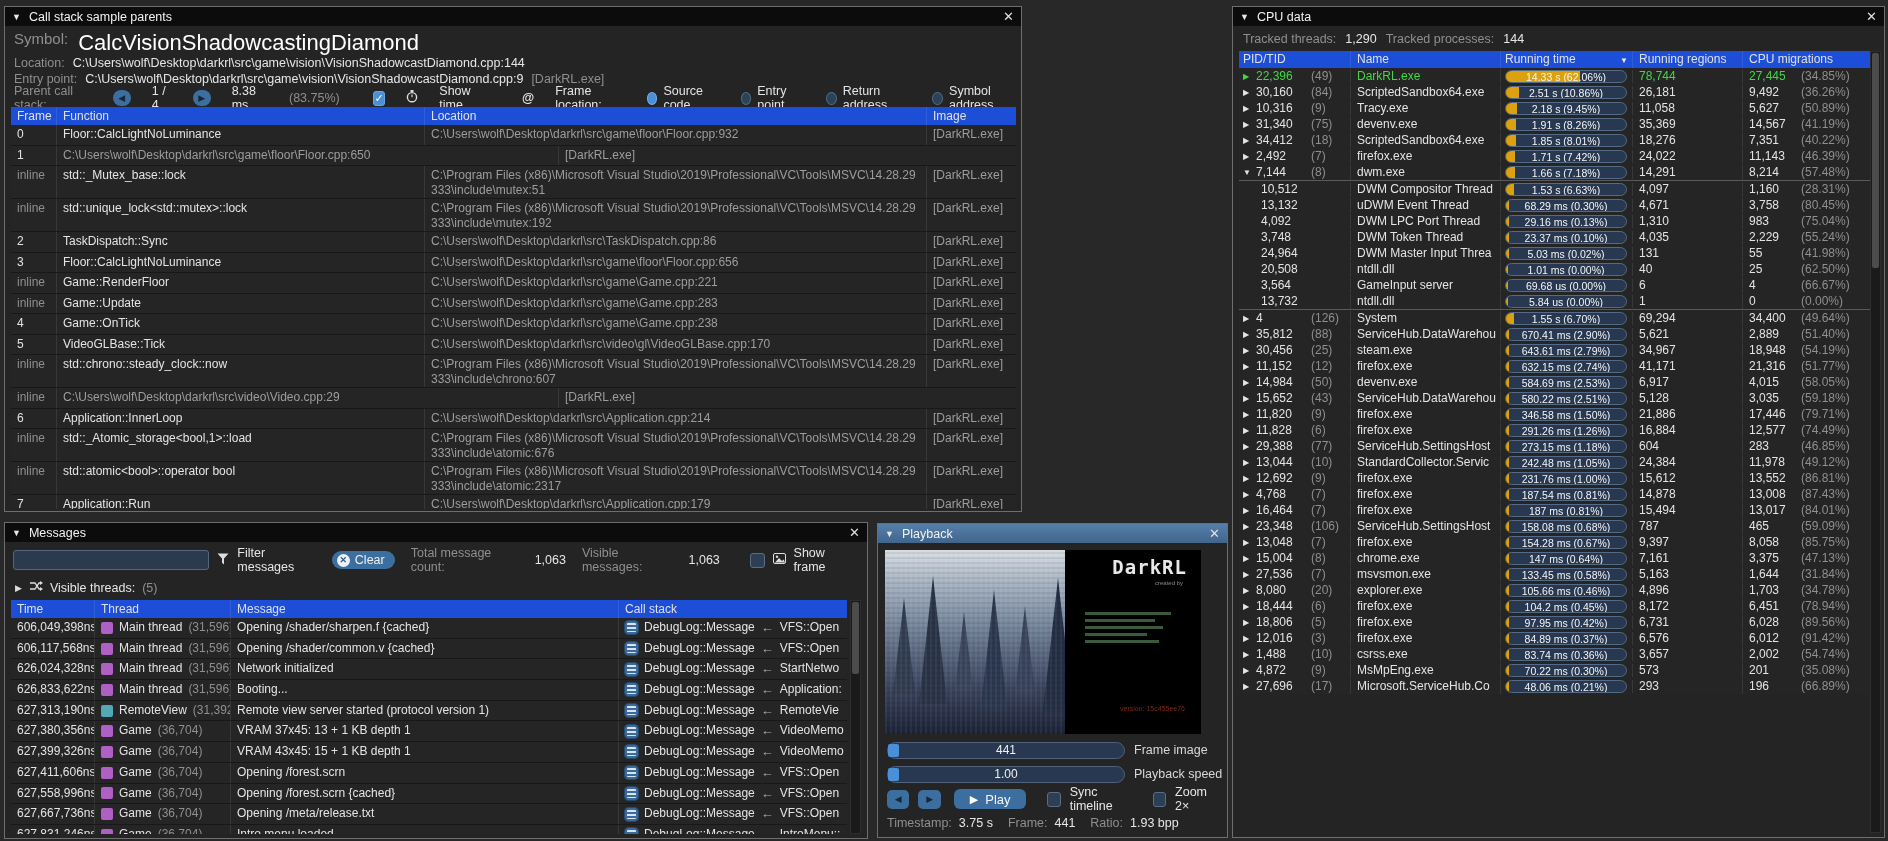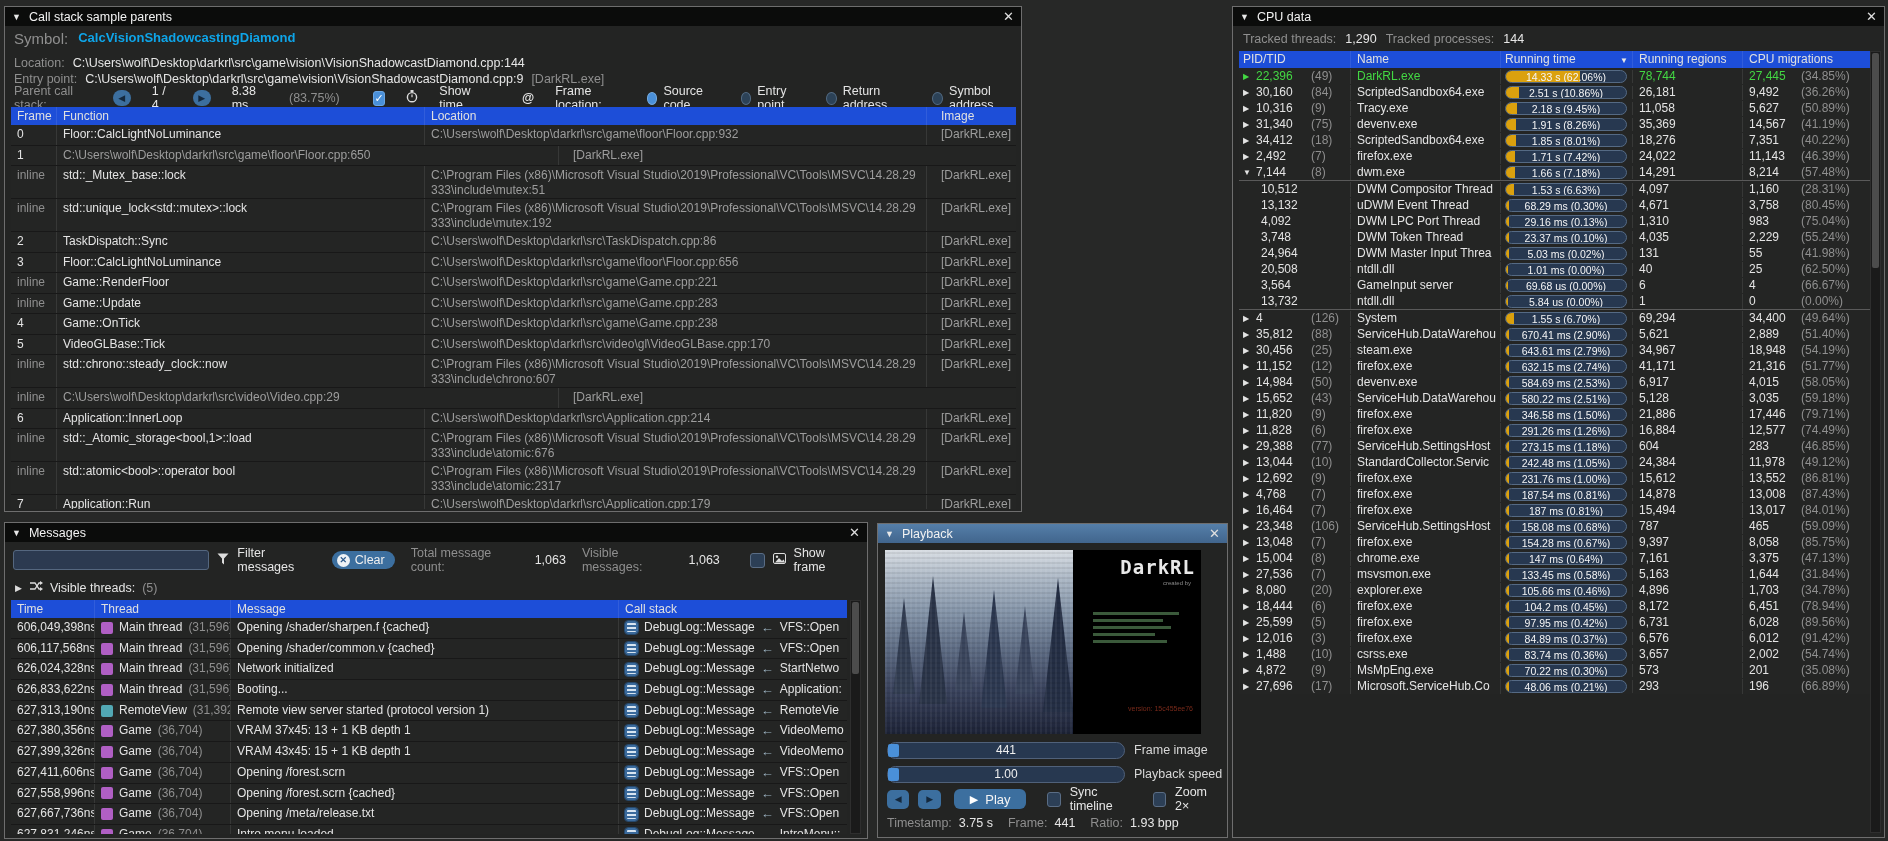--- a/index.html
+++ b/index.html
@@ -17,36 +17,36 @@
   
   .thead{display:flex;background:#1d4ed8;color:#e0e0e0;}
   .thead .cell{font-size:12px;}
   .cell{padding:0 6px;box-sizing:border-box;border-right:1px solid rgba(255,255,255,0.09);overflow:hidden;white-space:nowrap;}
   .cell:last-child{border-right:none;}
 
   
   #callstack{left:4px;top:6px;width:1018px;height:506px;}
   .sym-line{position:absolute;left:9px;top:23px;display:flex;align-items:flex-start;gap:10px;}
   .sym-label{font-size:15px;color:#8f8f8f;}
-  .sym-value{font-size:13px;color:#0ea5e9;font-weight:bold;}
+  .sym-value{font-size:22px;color:#ffffff;}
   .info-line{position:absolute;left:9px;display:flex;gap:8px;font-size:12.5px;}
   .controls{position:absolute;left:9px;top:82px;display:flex;align-items:center;gap:21px;font-size:12.5px;height:18px;}
   .navbtn{width:22px;height:16px;background:#3c6f9f;border-radius:8px;display:flex;align-items:center;justify-content:center;color:#14283c;font-size:9px;}
   .chk{width:15px;height:15px;border-radius:3px;background:#2c3f56;border:1px solid #5a6d85;box-sizing:border-box;display:flex;align-items:center;justify-content:center;font-size:11px;color:#fff;}
   .chk.on{background:#4a90d9;border-color:#6aa6e4;}
   .radio{width:13px;height:13px;border-radius:50%;background:#2c4257;border:1px solid #52master;border:1px solid #526a82;box-sizing:border-box;}
   .radio.on{background:#4a90d9;border-color:#74aade;}
   .ropt{display:flex;align-items:center;gap:6px;}
   .cstable{position:absolute;left:6px;right:5px;top:100px;bottom:2px;overflow:hidden;font-size:12px;}
   .cstable .thead{height:18px;line-height:18px;}
   .csrow{display:flex;min-height:19.5px;line-height:18px;border-bottom:1px solid #181818;background:#242524;align-items:stretch;}
   .c-frame{width:46px;flex:none;}
   .c-fn{width:368px;flex:none;white-space:normal;word-break:break-all;line-height:15px;padding-top:2px;}
   .c-loc{width:502px;flex:none;white-space:normal;word-break:break-all;line-height:15px;padding-top:2px;}
-  .c-img{flex:1;margin-left:8px;}
+  .c-img{flex:1;}
 
   
   #messages{left:4px;top:522px;width:864px;height:317px;}
   .mtoolbar{position:absolute;left:8px;top:26px;right:8px;height:22px;display:flex;align-items:center;gap:8px;font-size:12.5px;}
   .filter-input{width:198px;height:18px;background:#2c3a50;border:1px solid #55677f;border-radius:3px;}
   .pillbtn{display:flex;align-items:center;gap:5px;background:#3c6f9f;border-radius:10px;padding:2px 10px 2px 5px;color:#f0f0f0;}
   .circx{width:13px;height:13px;border-radius:50%;background:#eef2f6;color:#2d5a8a;font-size:9px;line-height:13px;text-align:center;font-weight:bold;}
   .threads-line{position:absolute;left:10px;top:57px;display:flex;align-items:center;gap:7px;font-size:12.5px;}
   .exp-tri{font-size:9px;color:#ddd;}
   .msgtable{position:absolute;left:6px;top:77px;right:20px;bottom:4px;overflow:hidden;font-size:12px;}
@@ -64,21 +64,21 @@
 
   
   #playback{left:877px;top:523px;width:351px;height:315px;}
   .pbimg{position:absolute;left:7px;top:26px;width:316px;height:184px;background:#000;overflow:hidden;}
   .pbforest{position:absolute;left:0;top:0;width:198px;height:184px;
     background:linear-gradient(180deg,#d8dde3 0px,#aab6c4 30px,#8494a8 62px,#5a6880 102px,#39425c 140px,#1c2236 184px);}
   .pbforest:after{content:"";position:absolute;inset:0;
     background:repeating-linear-gradient(90deg,rgba(255,255,255,0.05) 0 2px,transparent 2px 5px),
                repeating-linear-gradient(0deg,rgba(0,0,0,0.07) 0 2px,transparent 2px 5px);}
   .tree{position:absolute;bottom:40px;width:0;height:0;border-left-style:solid;border-right-style:solid;border-bottom-style:solid;border-left-color:transparent;border-right-color:transparent;}
-  .pbblack{position:absolute;right:0;top:0;width:128px;height:184px;background:#000;}
+  .pbblack{position:absolute;right:8px;top:0;width:128px;height:184px;background:#000;}
   .pblogo{position:absolute;right:6px;top:6px;font-family:"DejaVu Sans Mono",monospace;font-weight:bold;font-size:19px;color:#e8e8e8;letter-spacing:1px;}
   .pbcredit{position:absolute;right:10px;top:30px;font-size:6px;color:#8a8a8a;}
   .pbmenu{position:absolute;right:8px;top:62px;width:100px;}
   .pbmenu div{height:3px;margin-bottom:4px;background:rgba(130,200,130,0.45);}
   .pbver{position:absolute;right:8px;bottom:22px;font-size:7px;color:#7a2a1a;}
   .slider{position:absolute;left:9px;width:238px;height:17px;background:#273850;border:1px solid #50617a;border-radius:9px;box-sizing:border-box;}
   .sthumb{position:absolute;top:1px;bottom:1px;width:11px;background:#4a90d9;border-radius:2px;}
   .sval{position:absolute;inset:0;text-align:center;line-height:15px;color:#f0f0f0;font-size:12px;}
   .sllabel{position:absolute;left:256px;font-size:12.5px;color:#d8d8d8;line-height:17px;}
   .pbrow{position:absolute;left:9px;right:9px;display:flex;align-items:center;gap:9px;font-size:12.5px;}
@@ -1214,21 +1214,21 @@
             </div>
             <div class="cell p-reg">8,172</div>
             <div class="cell p-mig">
               <span class="mval">6,451</span>
               <span class="cnt">(78.94%)</span>
             </div>
           </div>
           <div class="cpurow">
             <div class="cell p-pid">
               <span class="xtri">▶</span>
-              <span class="pidv">25,599</span>
+              <span class="pidv">18,806</span>
               <span class="cnt">(5)</span>
             </div>
             <div class="cell p-name">firefox.exe</div>
             <div class="cell p-time">
               <span class="gauge">
                 <span class="gfill" style="width: 3px;"></span>
                 <span class="glabel">97.95 ms (0.42%)</span>
               </span>
             </div>
             <div class="cell p-reg">6,731</div>

